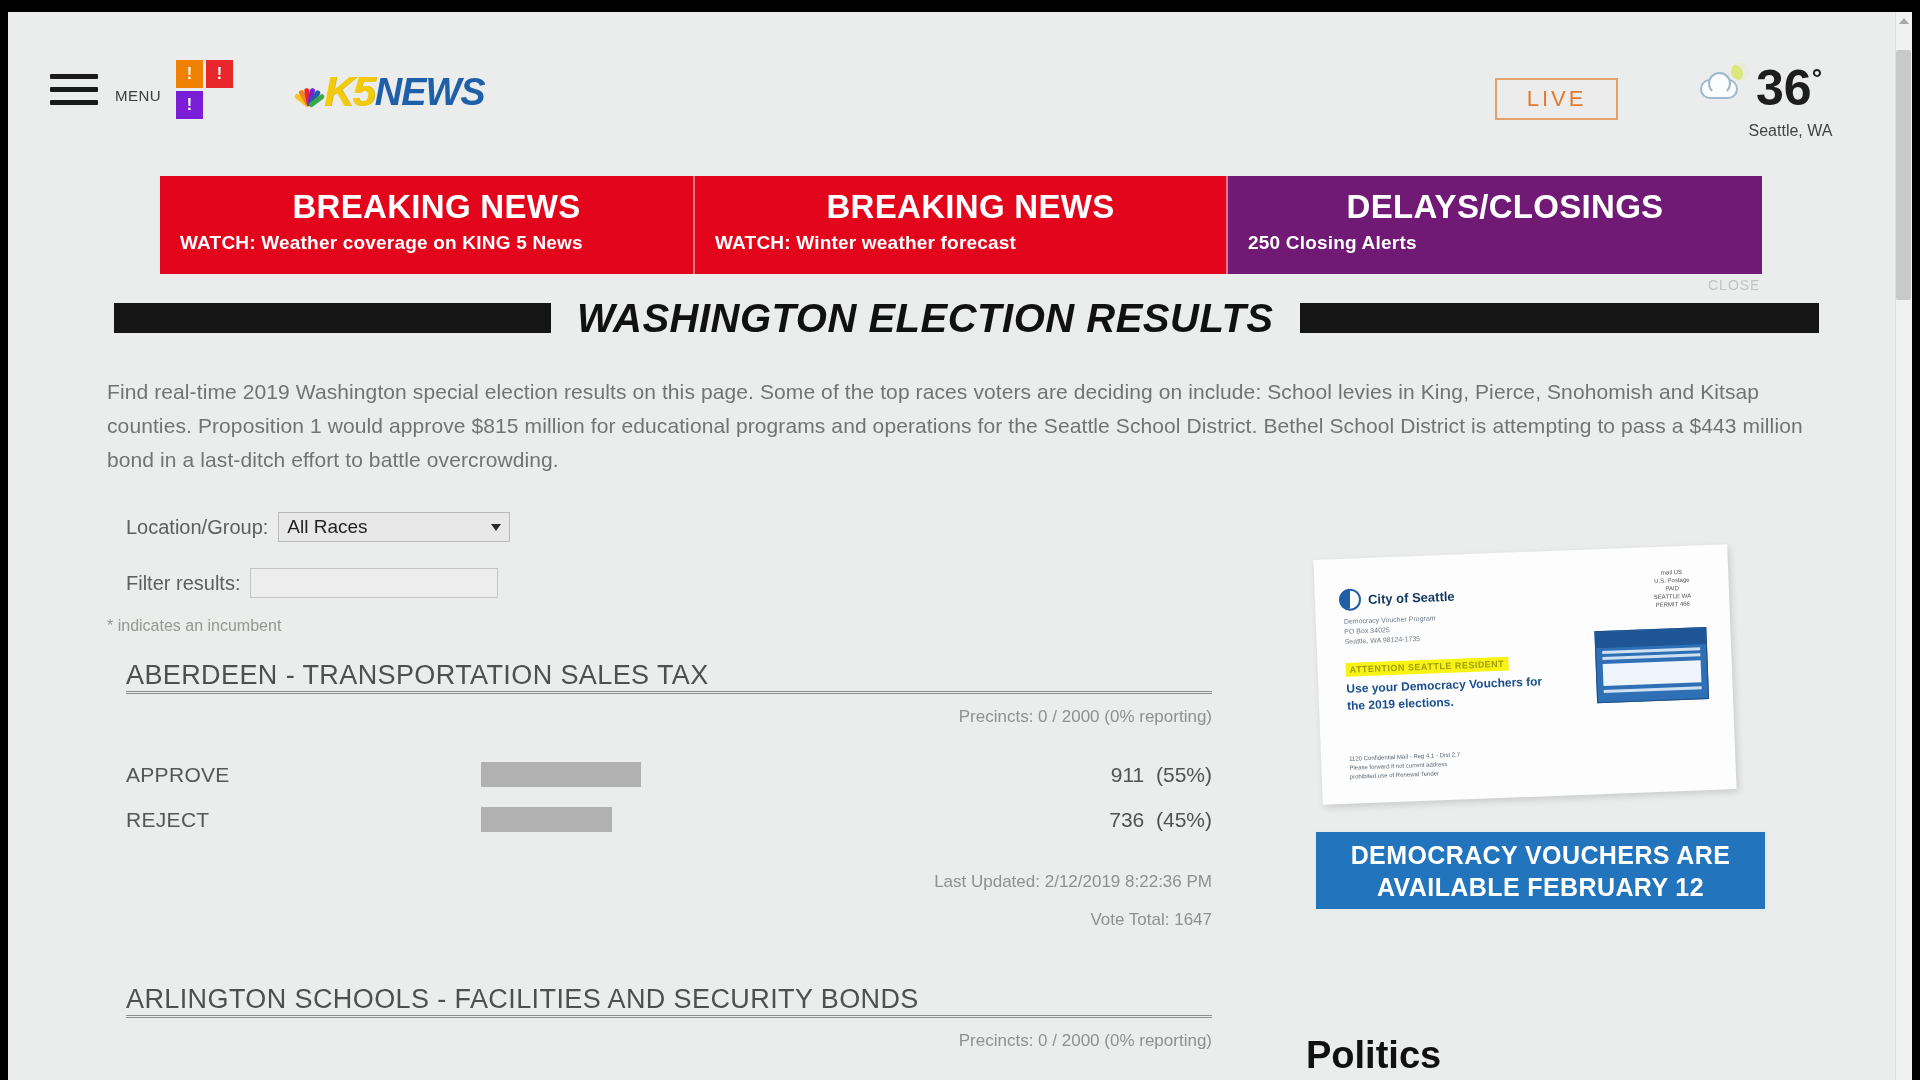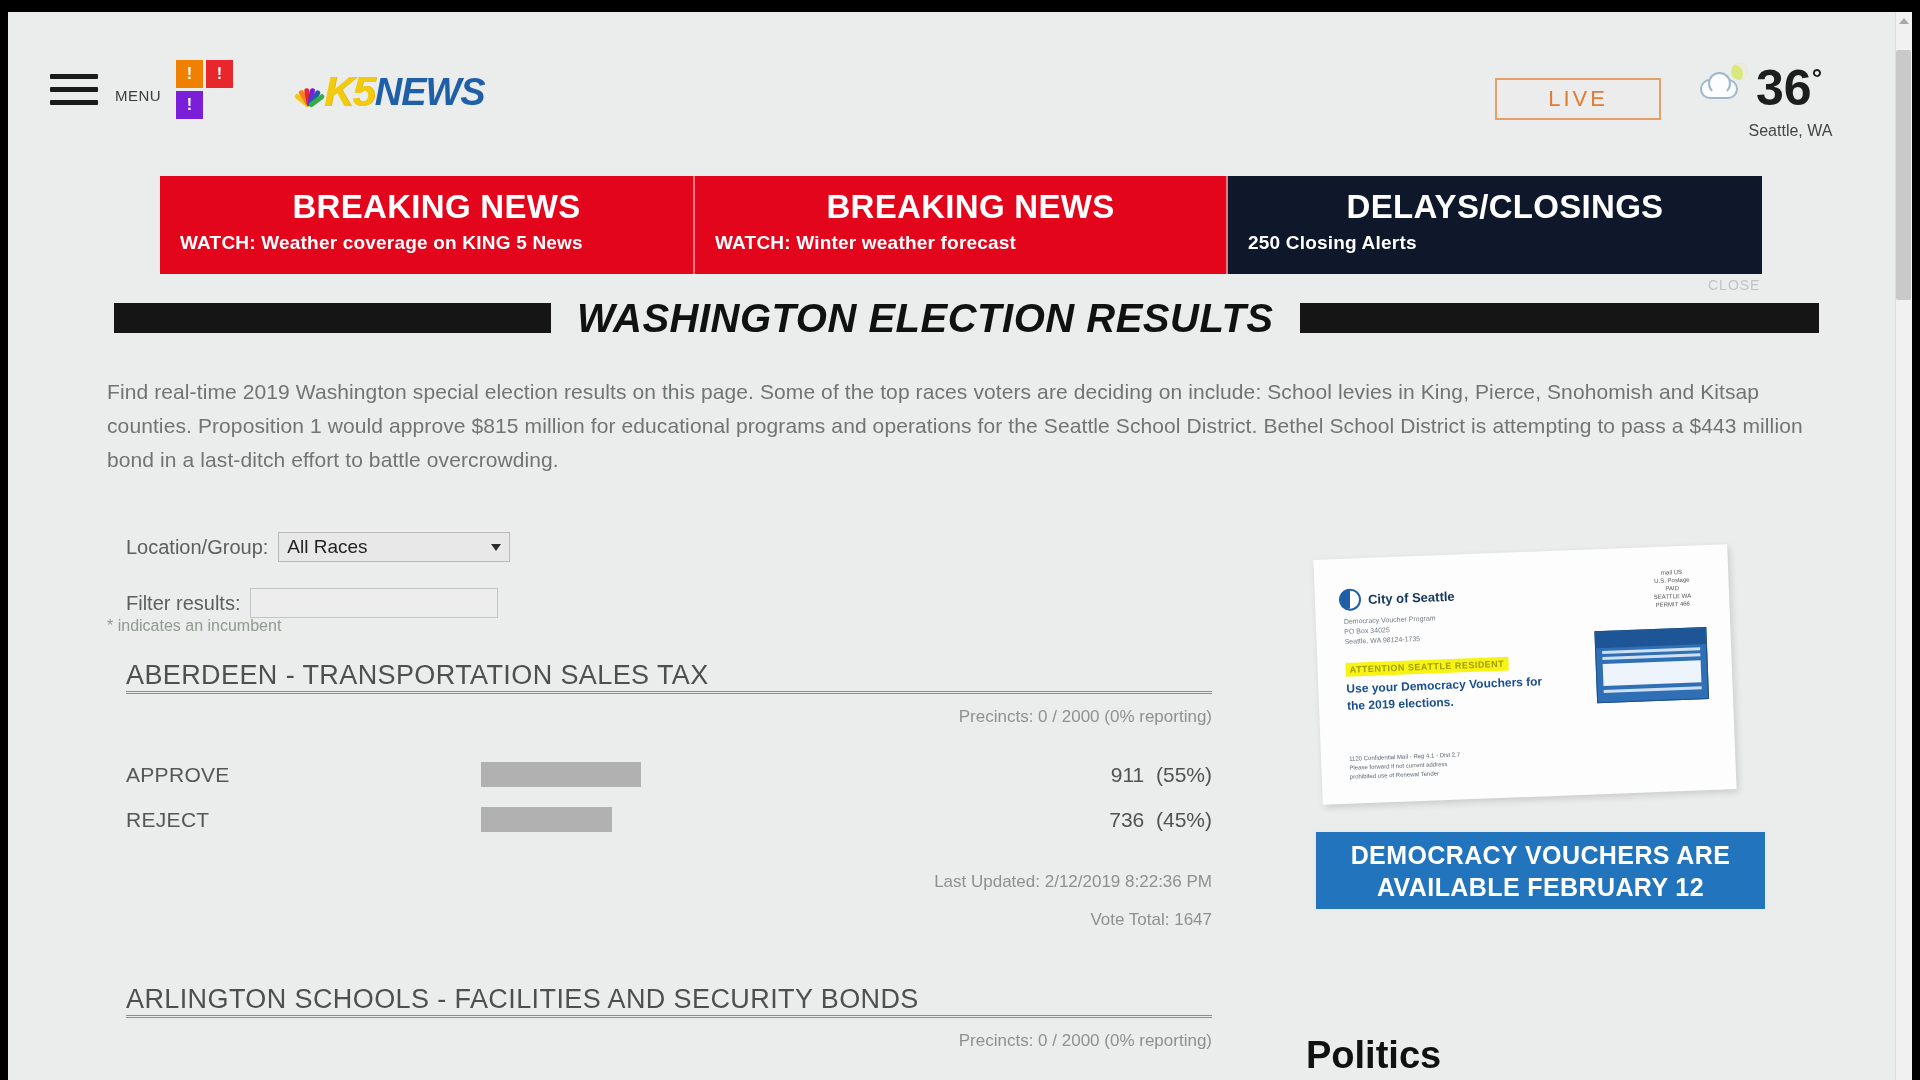--- a/index.html
+++ b/index.html
@@ -102,21 +102,21 @@
   }
   .logo-news {
     font-family: "Liberation Sans", sans-serif;
     font-size: 38px; font-weight: bold; font-style: italic;
     color: #1f5fa8; letter-spacing: -1px; margin-left: 1px;
   }
 
   
   .live-btn {
     position: absolute; left: 1487px; top: 66px;
-    width: 166px; height: 42px;
+    width: 123px; height: 42px;
     border: 2px solid #e4a06a;
     color: #e07b30; background: #ececec;
     font-size: 22px; letter-spacing: 3px;
     text-align: center; line-height: 38px;
     cursor: pointer;
   }
 
   
   .weather {
     position: absolute; left: 1690px; top: 44px;
@@ -159,21 +159,21 @@
   }
   .alert-card {
     height: 98px; position: relative;
     padding: 14px 0 0 20px;
     border-right: 2px solid rgba(255,255,255,.45);
     cursor: pointer; overflow: hidden;
   }
   .alert-card:last-child { border-right: none; }
   .alert-red { background: #e3051b; width: 535px; }
   .alert-red.two { width: 533px; }
-  .alert-purple { background: #0f172a; width: 534px; }
+  .alert-purple { background: #701a75; width: 534px; }
   .alert-title {
     color: #fff; font-size: 33px; font-weight: bold;
     letter-spacing: .3px; line-height: 34px; text-align: center;
   }
   .alert-sub {
     color: #fff; font-size: 19px; font-weight: bold;
     margin-top: 8px; letter-spacing: .2px;
   }
   .alert-close {
     position: absolute; left: 1700px; top: 265px;
@@ -198,21 +198,21 @@
   
   #intro {
     position: absolute; left: 99px; top: 363px;
     width: 1700px;
     font-size: 21px; line-height: 34px;
     color: #6f7572; letter-spacing: .1px;
   }
 
   
   .filter-row {
-    position: absolute; display: flex; align-items: center; margin-top: 20px;
+    position: absolute; display: flex; align-items: center;
   }
   #row-location { left: 118px; top: 500px; }
   #row-filter   { left: 118px; top: 556px; }
   .filter-label {
     font-size: 20px; color: #59605d; margin-right: 10px;
   }
   .select-box {
     width: 232px; height: 30px;
     background: #e8e8e8; border: 1px solid #b9b9b9;
     display: flex; align-items: center; justify-content: space-between;

